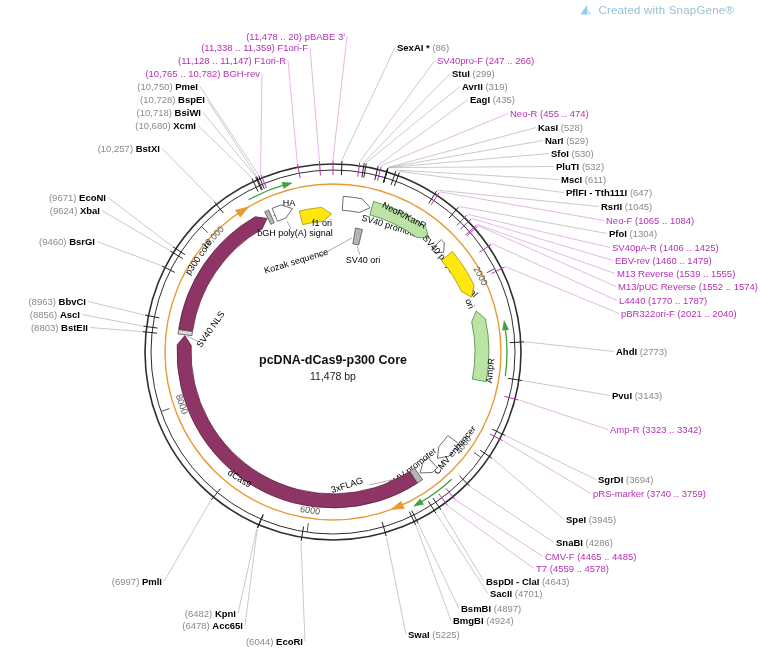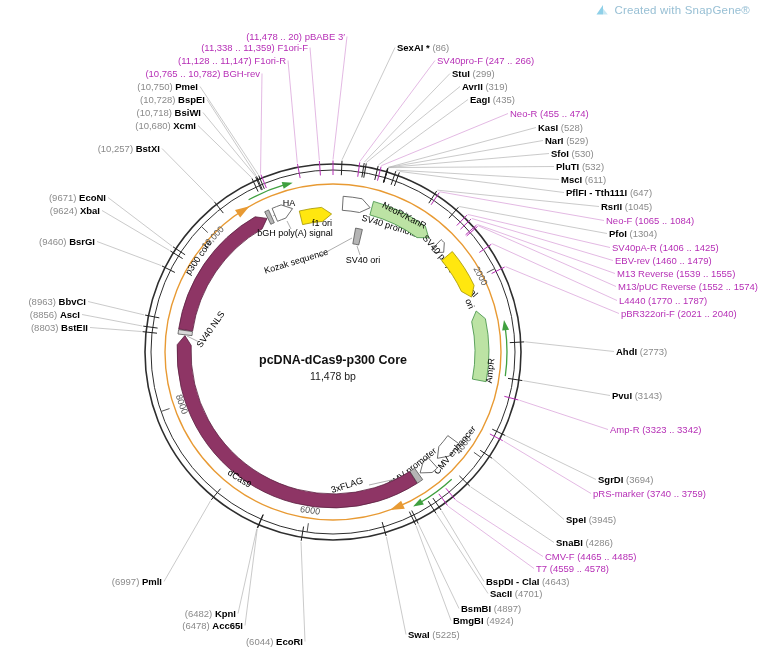--- a/index.html
+++ b/index.html
@@ -1,19 +1,19 @@
 <!DOCTYPE html>
 <html><head>
 <meta charset="utf-8">
 <style>
   html,body{margin:0;padding:0;background:#ffffff;}
   .canvas{position:relative;width:760px;height:650px;background:#fff;overflow:hidden;
           font-family:"Liberation Sans",sans-serif;}
   svg text{font-family:"Liberation Sans",sans-serif;}
-  .watermark{position:absolute;top:4px;right:10px;display:flex;align-items:flex-end;gap:5px;
+  .watermark{position:absolute;top:4px;right:26px;display:flex;align-items:flex-end;gap:5px;
              font-size:11.5px;color:#97bfd4;letter-spacing:.2px;}
   .watermark .txt{white-space:nowrap;}
 </style>
 </head>
 <body>
 
 <div class="canvas">
   <div class="watermark">
     <svg width="14" height="12" viewBox="0 0 14 12">
       <path d="M1.5 10.5 L8 1 L8 10.5 Z" fill="#8fd0e8"></path>

